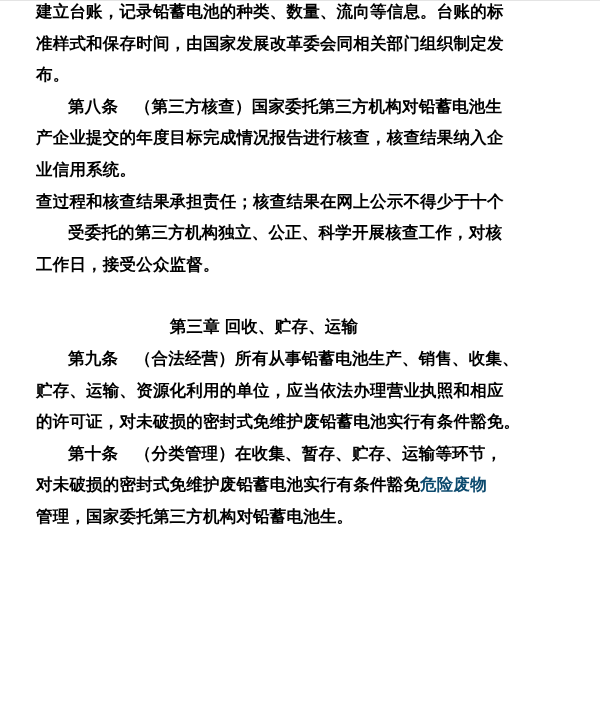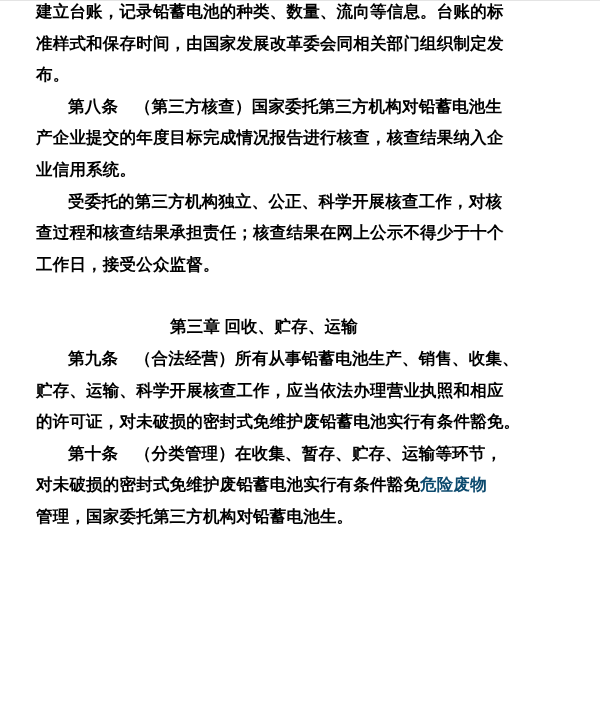--- a/index.html
+++ b/index.html
@@ -30,21 +30,20 @@
   }
   .para { margin: 0; }
   .ln {
     white-space: nowrap;
     height: 31.6px;
   }
   .indent { text-indent: 32px; }
   .heading {
     margin-top: 31px;
     text-align: center;
-    font-family: Liberation Serif, serif;
   }
   .gray-link {
     color: #0c4a6e;
     cursor: pointer;
   }
 </style>
 </head>
 <body>
 
 <div class="page">
@@ -57,32 +56,32 @@
     </div>
 
 
     <div class="para">
       <div class="ln indent">第八条　（第三方核查）国家委托第三方机构对铅蓄电池生</div>
       <div class="ln">产企业提交的年度目标完成情况报告进行核查，核查结果纳入企</div>
       <div class="ln">业信用系统。</div>
     </div>
 
     <div class="para">
+      <div class="ln">查过程和核查结果承担责任；核查结果在网上公示不得少于十个</div>
       <div class="ln indent">受委托的第三方机构独立、公正、科学开展核查工作，对核</div>
-      <div class="ln">查过程和核查结果承担责任；核查结果在网上公示不得少于十个</div>
       <div class="ln">工作日，接受公众监督。</div>
     </div>
 
     <div class="para heading">
       <div class="ln">第三章 回收、贮存、运输</div>
     </div>
 
     <div class="para">
       <div class="ln indent">第九条　（合法经营）所有从事铅蓄电池生产、销售、收集、</div>
-      <div class="ln">贮存、运输、科学开展核查工作，应当依法办理营业执照和相应</div>
+      <div class="ln">贮存、运输、资源化利用的单位，应当依法办理营业执照和相应</div>
       <div class="ln">的许可证，对未破损的密封式免维护废铅蓄电池实行有条件豁免。</div>
     </div>
 
     <div class="para">
       <div class="ln indent">第十条　（分类管理）在收集、暂存、贮存、运输等环节，</div>
       <div class="ln">
         <span>对未破损的密封式免维护废铅蓄电池实行有条件豁免</span><span class="gray-link">危险废物</span>
       </div>
       <div class="ln">管理，国家委托第三方机构对铅蓄电池生。</div>
     </div>

